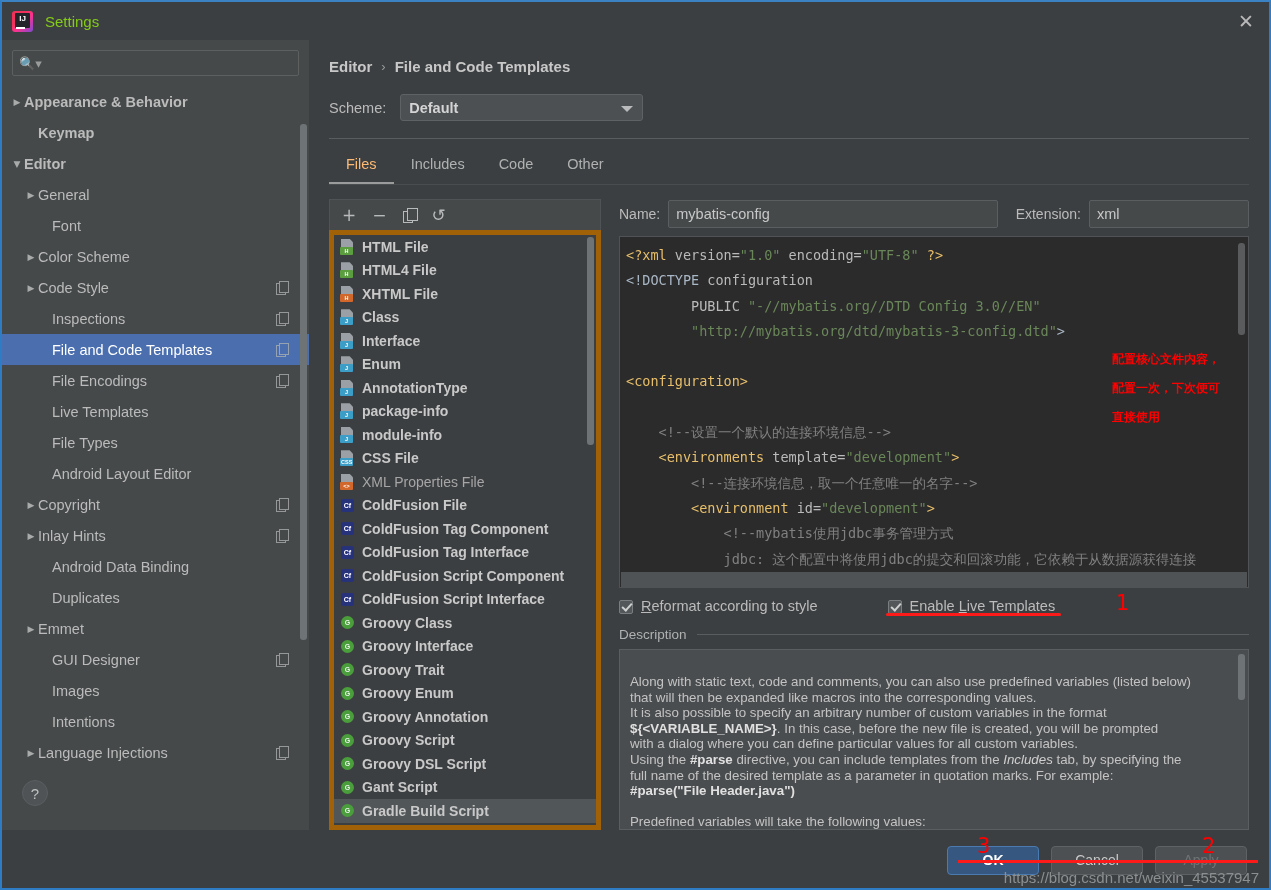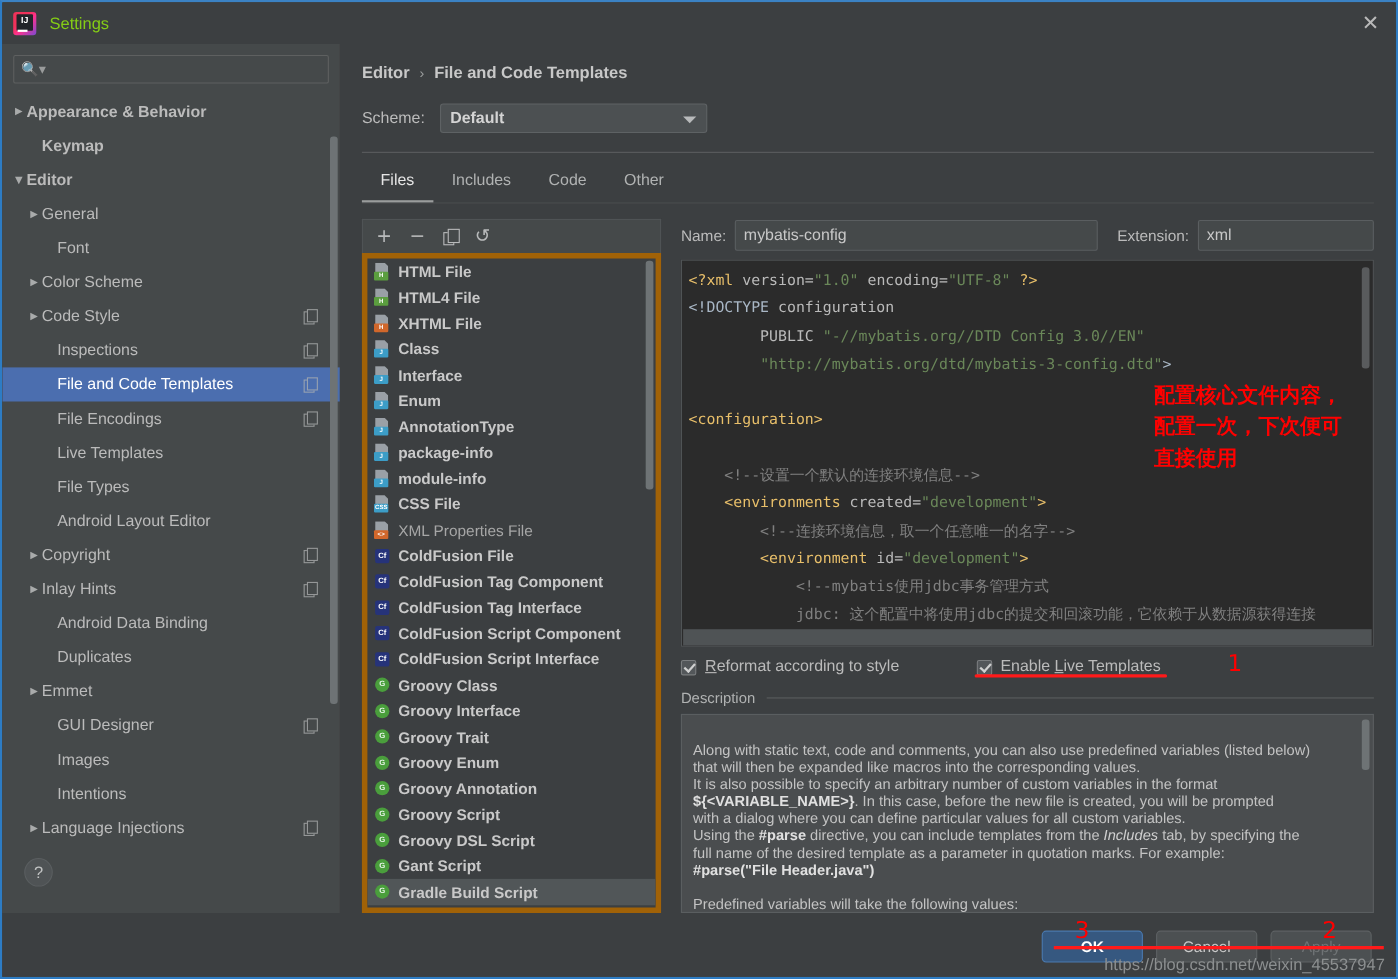--- a/index.html
+++ b/index.html
@@ -196,21 +196,21 @@
   
   .tabs {
     display: flex; gap: 0; margin-top: 6px;
     border-bottom: 1px solid #4a4d4f;
   }
   .tab {
     padding: 11px 17px 10px 17px;
     color: #b0b2b2; font-size: 14.5px;
     border-bottom: 2px solid transparent;
   }
-  .tab.active { color: #e5e5e5; border-bottom-color: #9a9c9c; }
+  .tab.active { color: #fdba74; border-bottom-color: #9a9c9c; }
 
   
   .content-row { display: flex; margin-top: 14px; gap: 18px; flex: 1; min-height: 0; }
 
   
   .list-panel {
     width: 272px; flex: none;
     display: flex; flex-direction: column;
     min-height: 0;
   }
@@ -339,21 +339,21 @@
   .k-str   { color: #6a8759; }
   .k-tag   { color: #e8bf6a; }
   .k-attr  { color: #bababa; }
   .k-cmt   { color: #808080; }
   .k-punc  { color: #a9b7c6; }
 
   .red-note {
     position: absolute;
     right: 28px; top: 108px;
     color: #ff0000;
-    font-size: 19px;
+    font-size: 12px;
     font-weight: bold;
     line-height: 29px;
     font-family: "DejaVu Sans", sans-serif;
     white-space: pre;
     pointer-events: none;
   }
 
   
   .chk-row {
     display: flex; align-items: center;
@@ -792,21 +792,21 @@
 
           <div class="code-area" id="codeArea">
               <div class="code-line"><span class="k-decl">&lt;?xml </span><span class="k-attr">version=</span><span class="k-str">"1.0"</span><span class="k-attr"> encoding=</span><span class="k-str">"UTF-8"</span><span class="k-decl"> ?&gt;</span></div>
               <div class="code-line"><span class="k-punc">&lt;!DOCTYPE</span><span class="k-attr"> configuration</span></div>
               <div class="code-line"><span class="k-attr">        PUBLIC </span><span class="k-str">"-//mybatis.org//DTD Config 3.0//EN"</span></div>
               <div class="code-line"><span class="k-attr">        </span><span class="k-str">"http://mybatis.org/dtd/mybatis-3-config.dtd"</span><span class="k-punc">&gt;</span></div>
               <div class="code-line">&nbsp;</div>
               <div class="code-line"><span class="k-tag">&lt;configuration&gt;</span></div>
               <div class="code-line">&nbsp;</div>
               <div class="code-line"><span class="k-cmt">    &lt;!--设置一个默认的连接环境信息--&gt;</span></div>
-              <div class="code-line"><span class="k-tag">    &lt;environments </span><span class="k-attr">created=</span><span class="k-str">"development"</span><span class="k-tag">&gt;</span></div>
+              <div class="code-line"><span class="k-tag">    &lt;environments </span><span class="k-attr">template=</span><span class="k-str">"development"</span><span class="k-tag">&gt;</span></div>
               <div class="code-line"><span class="k-cmt">        &lt;!--连接环境信息，取一个任意唯一的名字--&gt;</span></div>
               <div class="code-line"><span class="k-tag">        &lt;environment </span><span class="k-attr">id=</span><span class="k-str">"development"</span><span class="k-tag">&gt;</span></div>
               <div class="code-line"><span class="k-cmt">            &lt;!--mybatis使用jdbc事务管理方式</span></div>
               <div class="code-line"><span class="k-cmt">            jdbc: 这个配置中将使用jdbc的提交和回滚功能，它依赖于从数据源获得连接</span></div>
             <div class="code-scrollbar"></div>
             <div class="red-note">配置核心文件内容，
 配置一次，下次便可
 直接使用</div>
             <div class="code-hl-band"></div>
           </div>

